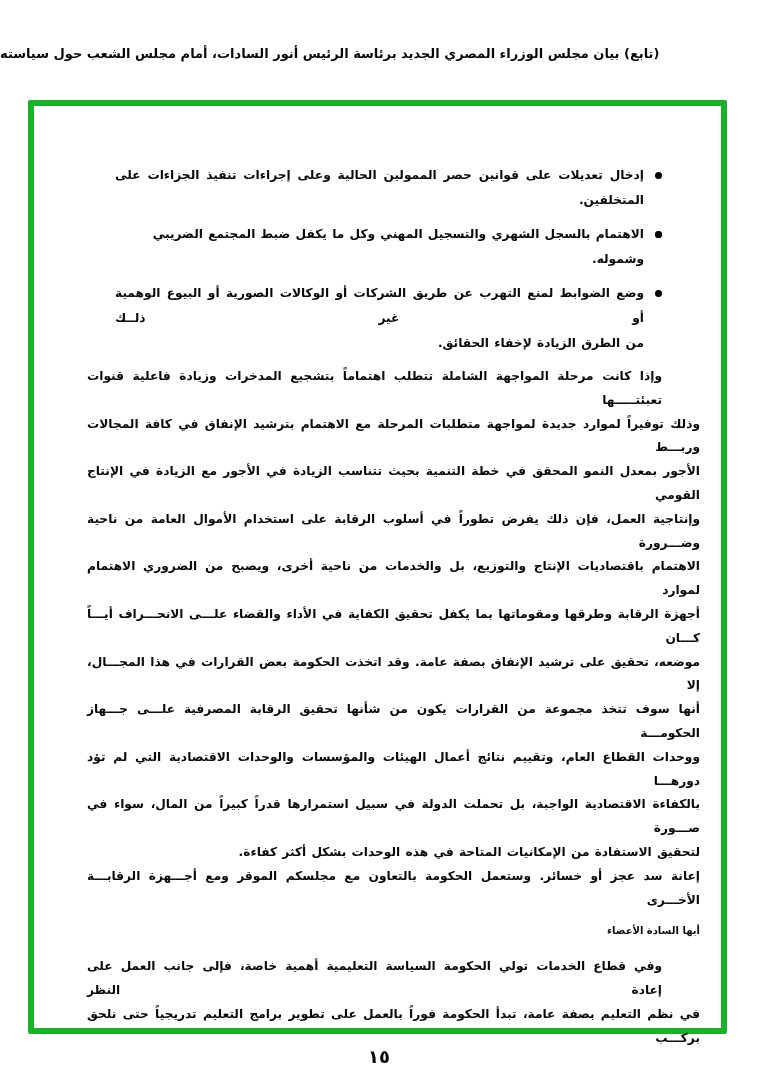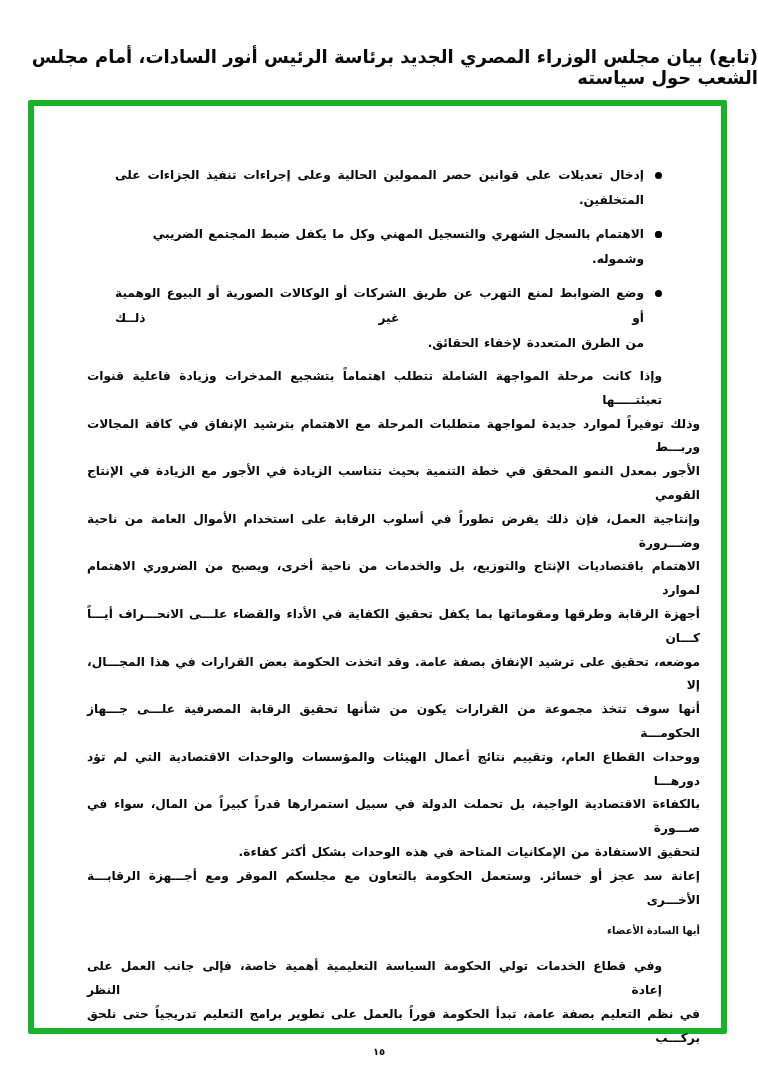--- a/index.html
+++ b/index.html
@@ -4,22 +4,22 @@
 <style>
   html,body{margin:0;padding:0;}
   body{
     width:758px;height:1078px;position:relative;overflow:hidden;
     background:#ffffff;color:#0a0a0a;
     font-family:"DejaVu Sans", sans-serif;
     font-weight:bold;
   }
   .header{
     position:absolute;top:46px;left:0;width:100%;
-    text-align:right;direction:rtl;
-    font-size:18px;letter-spacing:0;
+    text-align:left;direction:rtl;
+    font-size:13px;letter-spacing:0;
   }
   .frame{
     position:absolute;left:28px;top:100px;width:699px;height:934px;
     box-sizing:border-box;border:6px solid #17b227;border-radius:2px;
     background:#ffffff;
   }
   .content{
     position:absolute;top:57px;right:21px;width:613px;
     direction:rtl;font-size:12.2px;line-height:23.8px;
     text-align:right;
@@ -30,21 +30,21 @@
     border-radius:50%;background:#000;
   }
   .para{margin-top:2px;}
   .para.p2{margin-top:12px;}
   .tline{text-align:justify;text-align-last:justify;word-spacing:1px;}
   .tline.end-right{text-align:right;text-align-last:right;}
   .tline.indent{padding-right:38px;}
   .sheading{margin-top:7px;text-align:right;font-size:10px;}
   .pagenum{
     position:absolute;top:1046px;left:0;width:100%;
-    text-align:center;font-size:10px;direction:rtl;
+    text-align:center;font-size:18px;direction:rtl;
   }
 </style>
 </head>
 <body>
 
 <div class="header">(تابع) بيان مجلس الوزراء المصري الجديد برئاسة الرئيس أنور السادات، أمام مجلس الشعب حول سياسته</div>
 
 <div class="frame">
   <div class="content">
 
@@ -64,21 +64,21 @@
       <span class="dot"></span>
       <div>
           <div class="tline end-right">الاهتمام بالسجل الشهري والتسجيل المهني وكل ما يكفل ضبط المجتمع الضريبي وشموله.</div>
         </div>
     </div>
 
     <div class="bullet">
       <span class="dot"></span>
       <div>
           <div class="tline">وضع الضوابط لمنع التهرب عن طريق الشركات أو الوكالات الصورية أو البيوع الوهمية أو غير ذلــك</div>
-          <div class="tline end-right">من الطرق المتعددة لإخفاء الحقائق.</div>
+          <div class="tline end-right">من الطرق الزيادة لإخفاء الحقائق.</div>
         </div>
     </div>
 
     <div class="para">
         <div class="tline indent">وإذا كانت مرحلة المواجهة الشاملة تتطلب اهتماماً بتشجيع المدخرات وزيادة فاعلية قنوات تعبئتـــــها</div>
         <div class="tline">وذلك توفيراً لموارد جديدة لمواجهة متطلبات المرحلة مع الاهتمام بترشيد الإنفاق في كافة المجالات وربـــط</div>
         <div class="tline">الأجور بمعدل النمو المحقق في خطة التنمية بحيث تتناسب الزيادة في الأجور مع الزيادة في الإنتاج القومي</div>
         <div class="tline">وإنتاجية العمل، فإن ذلك يفرض تطوراً في أسلوب الرقابة على استخدام الأموال العامة من ناحية وضـــرورة</div>
         <div class="tline">الاهتمام باقتصاديات الإنتاج والتوزيع، بل والخدمات من ناحية أخرى، ويصبح من الضروري الاهتمام لموارد</div>
         <div class="tline">أجهزة الرقابة وطرقها ومقوماتها بما يكفل تحقيق الكفاية في الأداء والقضاء علـــى الانحـــراف أيـــاً كـــان</div>

